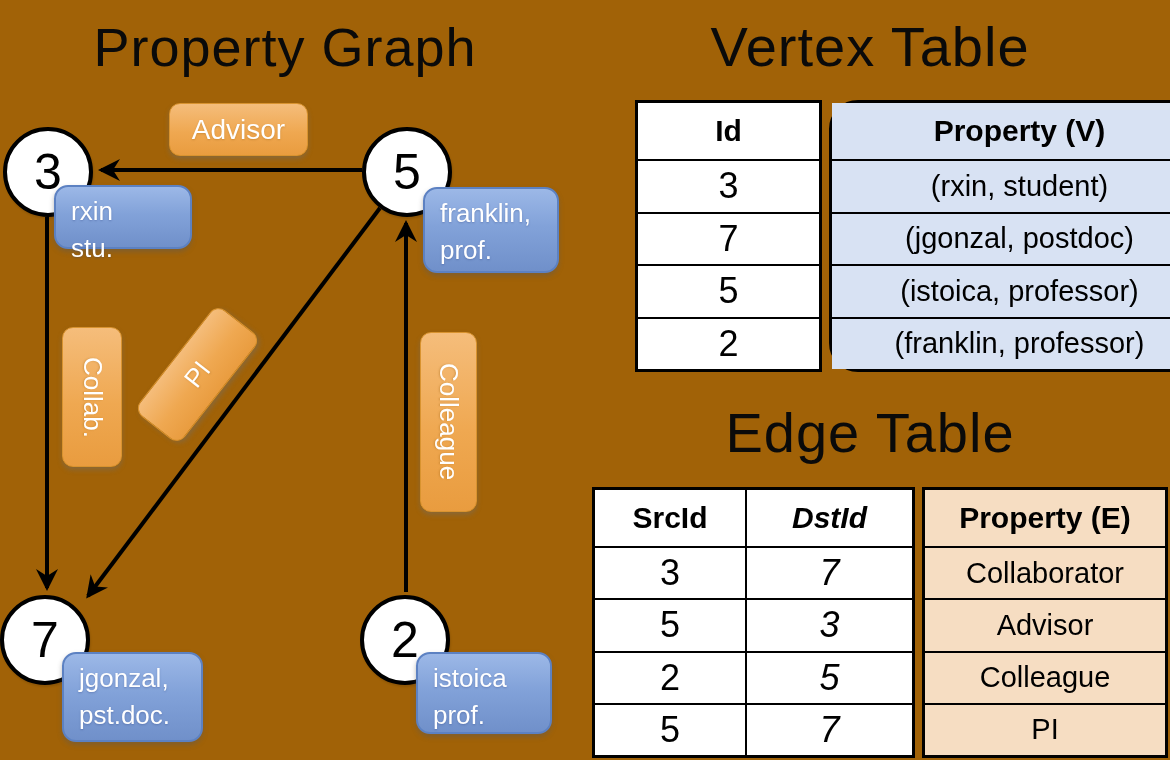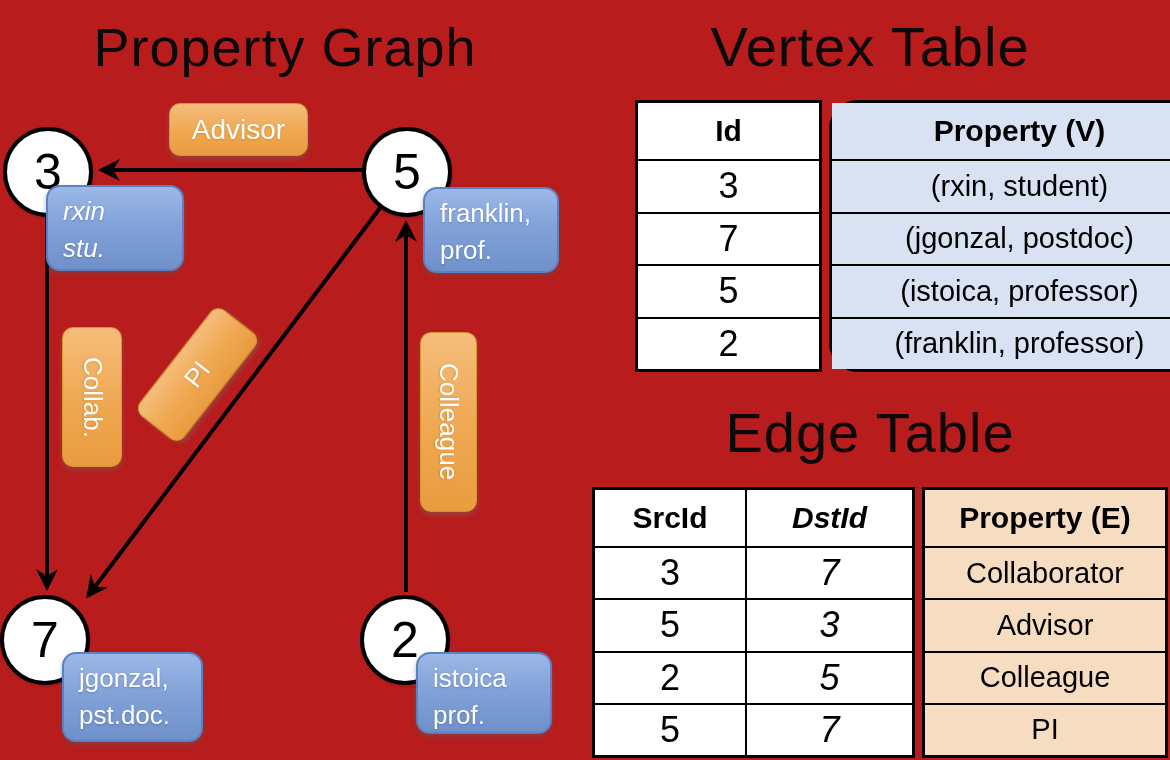--- a/index.html
+++ b/index.html
@@ -1,17 +1,17 @@
 <!DOCTYPE html>
 <html><head>
 <meta charset="utf-8">
 <style>
   html,body{margin:0;padding:0;background:#fff;}
   #stage{
-    position:relative;width:1170px;height:760px;background:#b91c1c;overflow:hidden;
+    position:relative;width:1170px;height:760px;background:#a16207;overflow:hidden;
     font-family:"Liberation Sans","DejaVu Sans",sans-serif;color:#000;
   }
   .abs{position:absolute;}
   .big-title{
     font-size:54px;font-weight:400;letter-spacing:1px;color:#0a0a0a;
     text-align:center;white-space:nowrap;
   }
   
   .vertex-circle{
     box-sizing:border-box;width:90px;height:90px;border:4px solid #000;border-radius:50%;
@@ -85,21 +85,21 @@
   <div class="abs vertex-circle" style="left:362px;top:127px;">
     <span>5</span>
   </div>
   <div class="abs vertex-circle" style="left:0px;top:595px;">
     <span>7</span>
   </div>
   <div class="abs vertex-circle" style="left:360px;top:595px;">
     <span>2</span>
   </div>
 
-  <div class="abs vprop-box" style="left:46px;top:185px;width:138px;height:86px;font-style:italic;">
+  <div class="abs vprop-box" style="left:54px;top:185px;width:138px;height:64px;">
     <div>rxin</div>
     <div>stu.</div>
   </div>
   <div class="abs vprop-box" style="left:423px;top:187px;width:136px;height:86px;">
     <div>franklin,</div>
     <div>prof.</div>
   </div>
   <div class="abs vprop-box" style="left:62px;top:652px;width:141px;height:90px;">
     <div>jgonzal,</div>
     <div>pst.doc.</div>

